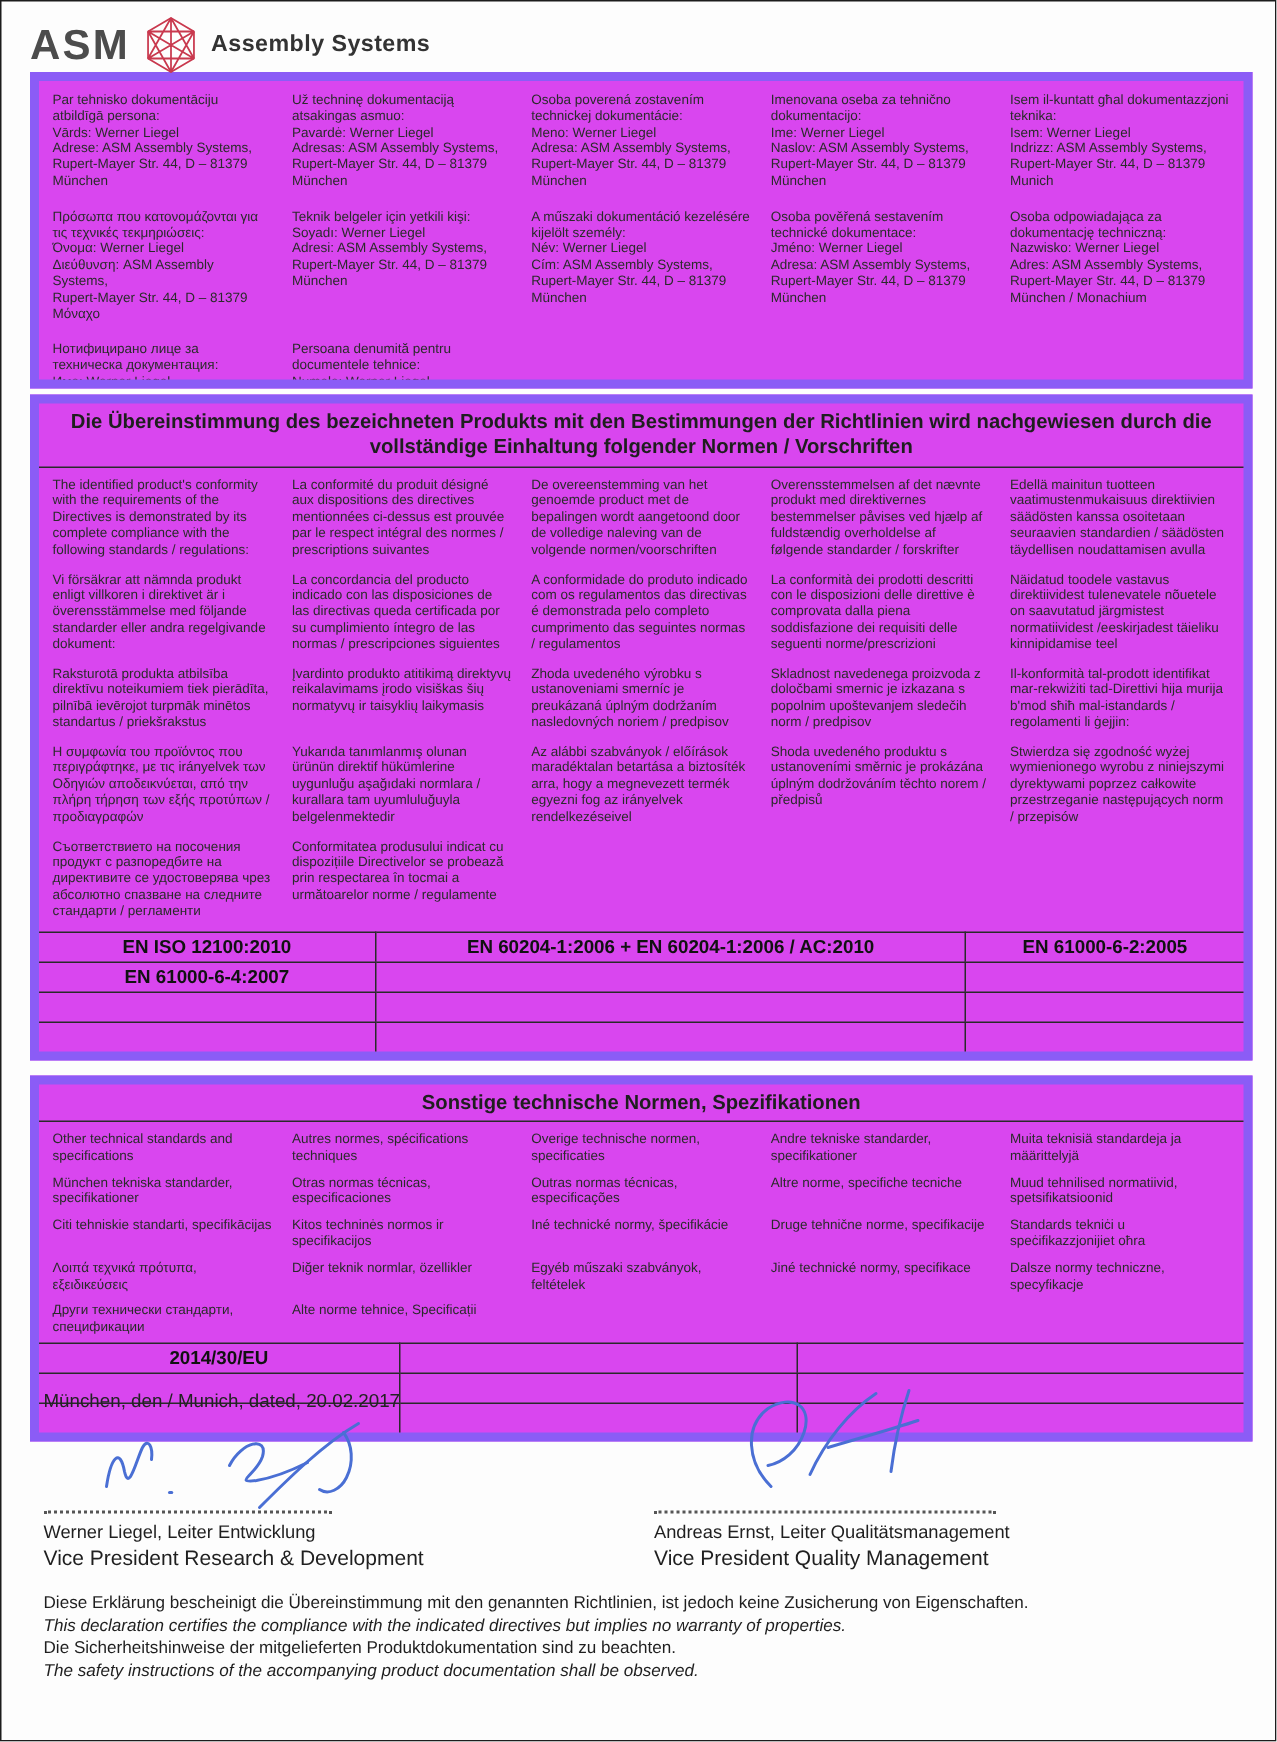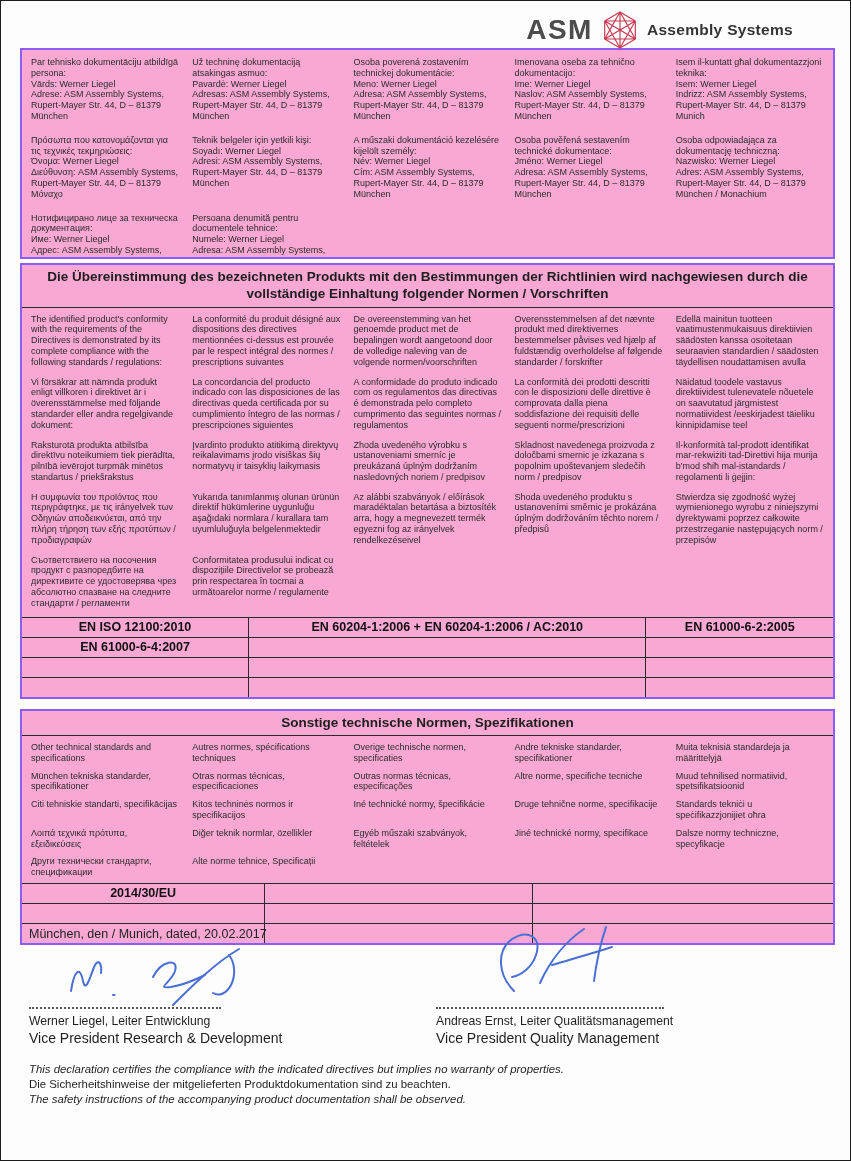--- a/index.html
+++ b/index.html
@@ -4,26 +4,26 @@
 <style>
   * { margin:0; padding:0; box-sizing:border-box; }
   html,body { background:#e8e8e8; }
   body { font-family:"Liberation Sans", sans-serif; }
   .page {
     position:relative; width:851px; height:1161px; margin:0 auto;
     background:#fdfdfd; border:1px solid #1c1c1c; overflow:hidden;
     padding:0 15px 0 19px; color:#2b2b2b;
   }
   
-  .logo-row { display:flex; justify-content:flex-end; align-items:center; gap:9px; padding:13px 42px 2px 0; height:47px; }
+  .logo-row { display:flex; align-items:center; gap:9px; padding:13px 42px 2px 0; height:47px; }
   .brand { font-size:28px; font-weight:bold; letter-spacing:1.5px; color:#4c4c4c; }
   .brand-suffix { font-size:15.5px; font-weight:bold; color:#333; letter-spacing:.3px; }
   .logo-icon svg { display:block; }
   
-  .box { border:2px solid #8b5cf6; background:#f9a8d4; }
+  .box { border:6px solid #8b5cf6; background:#d946ef; }
   .t1 { height:211px; overflow:hidden; }
   .sec2 { margin-top:4px; }
   .sec3 { margin-top:10px; }
   .sec-title { font-weight:bold; text-align:center; font-size:13.5px; line-height:1.28; padding:3px 14px 4px; border-bottom:1px solid #2a2a2a; color:#1e1e1e; }
   
   .lang-grid { display:grid; grid-template-columns:repeat(5,1fr); column-gap:13px; row-gap:9px; padding:6px 9px 8px; }
   .t1 .lang-grid { row-gap:13px; padding-top:7px; }
   .lcell { font-size:9px; line-height:1.2; white-space:pre-line; color:#2b2b2b; min-height:8px; }
   .sec3 .lang-grid { row-gap:7px; padding-bottom:5px; }
   
@@ -257,18 +257,19 @@
           </svg>
         </div>
         <div class="dotline dot-right"></div>
         <div class="sig-name">Andreas Ernst, Leiter Qualitätsmanagement</div>
         <div class="sig-title">Vice President Quality Management</div>
       </div>
     </div>
   </div>
 
   <div class="notes">
+    <div class="note">Diese Erklärung bescheinigt die Übereinstimmung mit den genannten Richtlinien, ist jedoch keine Zusicherung von Eigenschaften.</div>
     <div class="note it">This declaration certifies the compliance with the indicated directives but implies no warranty of properties.</div>
     <div class="note">Die Sicherheitshinweise der mitgelieferten Produktdokumentation sind zu beachten.</div>
     <div class="note it">The safety instructions of the accompanying product documentation shall be observed.</div>
   </div>
 
 </div>
 
 </body></html>

